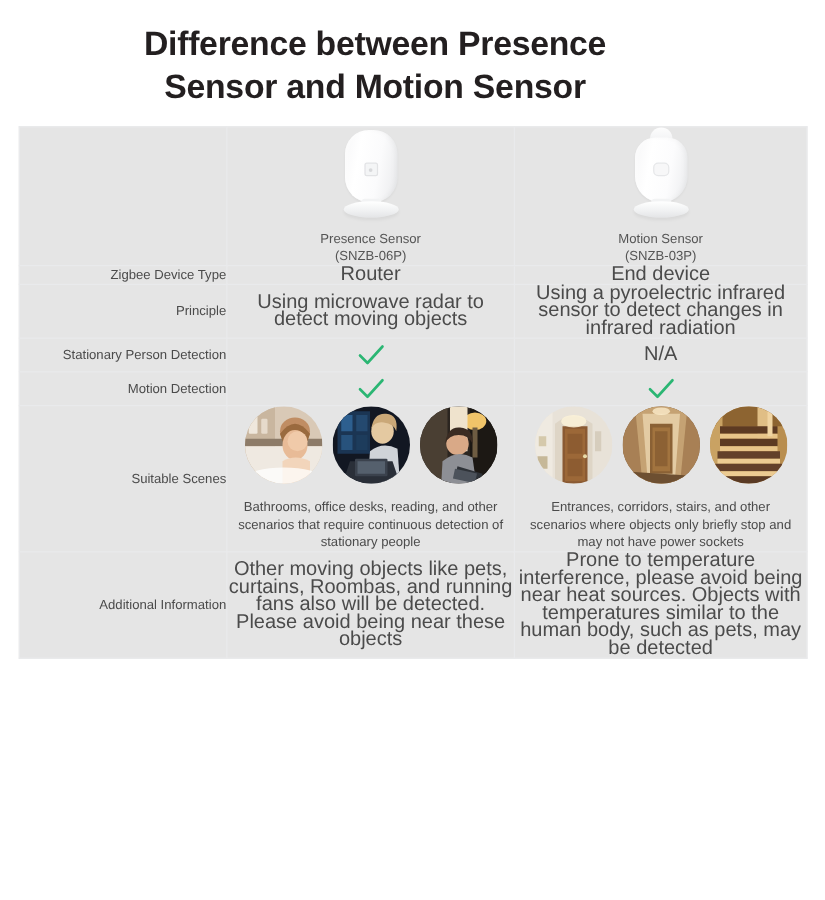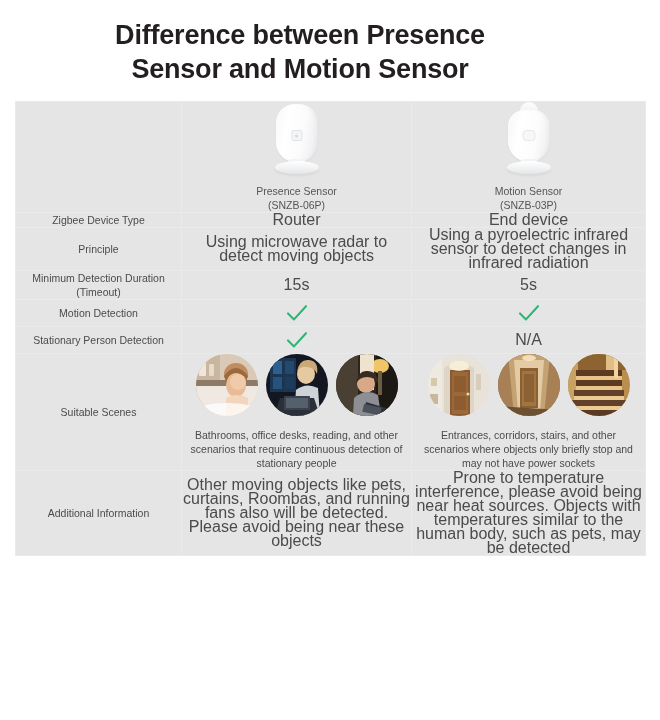--- a/index.html
+++ b/index.html
@@ -51,21 +51,21 @@
   }
   col.c1 { width: 166px; }
   col.c2 { width: 230px; }
   col.c3 { width: 234px; }
 
   .lbl {
     padding: 8px 0 8px 12px;
     font-size: 10.5px;
     line-height: 14px;
     color: #4b4b4b;
-    text-align: center;
+    text-align: right;
   }
   .val {
     padding: 8px 14px;
     font-size: 16px;
     line-height: 14px;
     color: #4b4b4b;
     text-align: center;
   }
   
   .prodcell {
@@ -246,49 +246,44 @@
         <td class="val">Router</td>
         <td class="val">End device</td>
       </tr>
 
       <tr>
         <td class="lbl">Principle</td>
         <td class="val">Using microwave radar to detect moving objects</td>
         <td class="val">Using a pyroelectric infrared sensor to detect changes in infrared radiation</td>
       </tr>
 
-      <tr>
-        <td class="lbl">Minimum Detection Duration (Timeout)</td>
-        <td class="val">15s</td>
-        <td class="val">5s</td>
-      </tr>
-
+
+
+      <tr>
+        <td class="lbl">Stationary Person Detection</td>
+        <td class="val">
+          <svg class="check" width="22" height="18" viewBox="0 0 22 18">
+            <path d="M2 9.4 L8 15.4 L20 2.2" fill="none" stroke="#2bb673" stroke-width="2.1" stroke-linecap="round" stroke-linejoin="round"></path>
+          </svg>
+        </td>
+        <td class="val">N/A</td>
+      </tr>
 
       <tr>
         <td class="lbl">Motion Detection</td>
         <td class="val">
           <svg class="check" width="22" height="18" viewBox="0 0 22 18">
             <path d="M2 9.4 L8 15.4 L20 2.2" fill="none" stroke="#2bb673" stroke-width="2.1" stroke-linecap="round" stroke-linejoin="round"></path>
           </svg>
         </td>
         <td class="val">
           <svg class="check" width="22" height="18" viewBox="0 0 22 18">
             <path d="M2 9.4 L8 15.4 L20 2.2" fill="none" stroke="#2bb673" stroke-width="2.1" stroke-linecap="round" stroke-linejoin="round"></path>
           </svg>
         </td>
-      </tr>
-
-      <tr>
-        <td class="lbl">Stationary Person Detection</td>
-        <td class="val">
-          <svg class="check" width="22" height="18" viewBox="0 0 22 18">
-            <path d="M2 9.4 L8 15.4 L20 2.2" fill="none" stroke="#2bb673" stroke-width="2.1" stroke-linecap="round" stroke-linejoin="round"></path>
-          </svg>
-        </td>
-        <td class="val">N/A</td>
       </tr>
 
 
       <tr>
         <td class="lbl">Suitable Scenes</td>
         <td class="scenes-cell">
           <div class="thumbs">
             <div class="thumb">
               <svg width="62" height="62" viewBox="0 0 62 62">
                 <rect width="62" height="62" fill="#d9c9b6"></rect>

